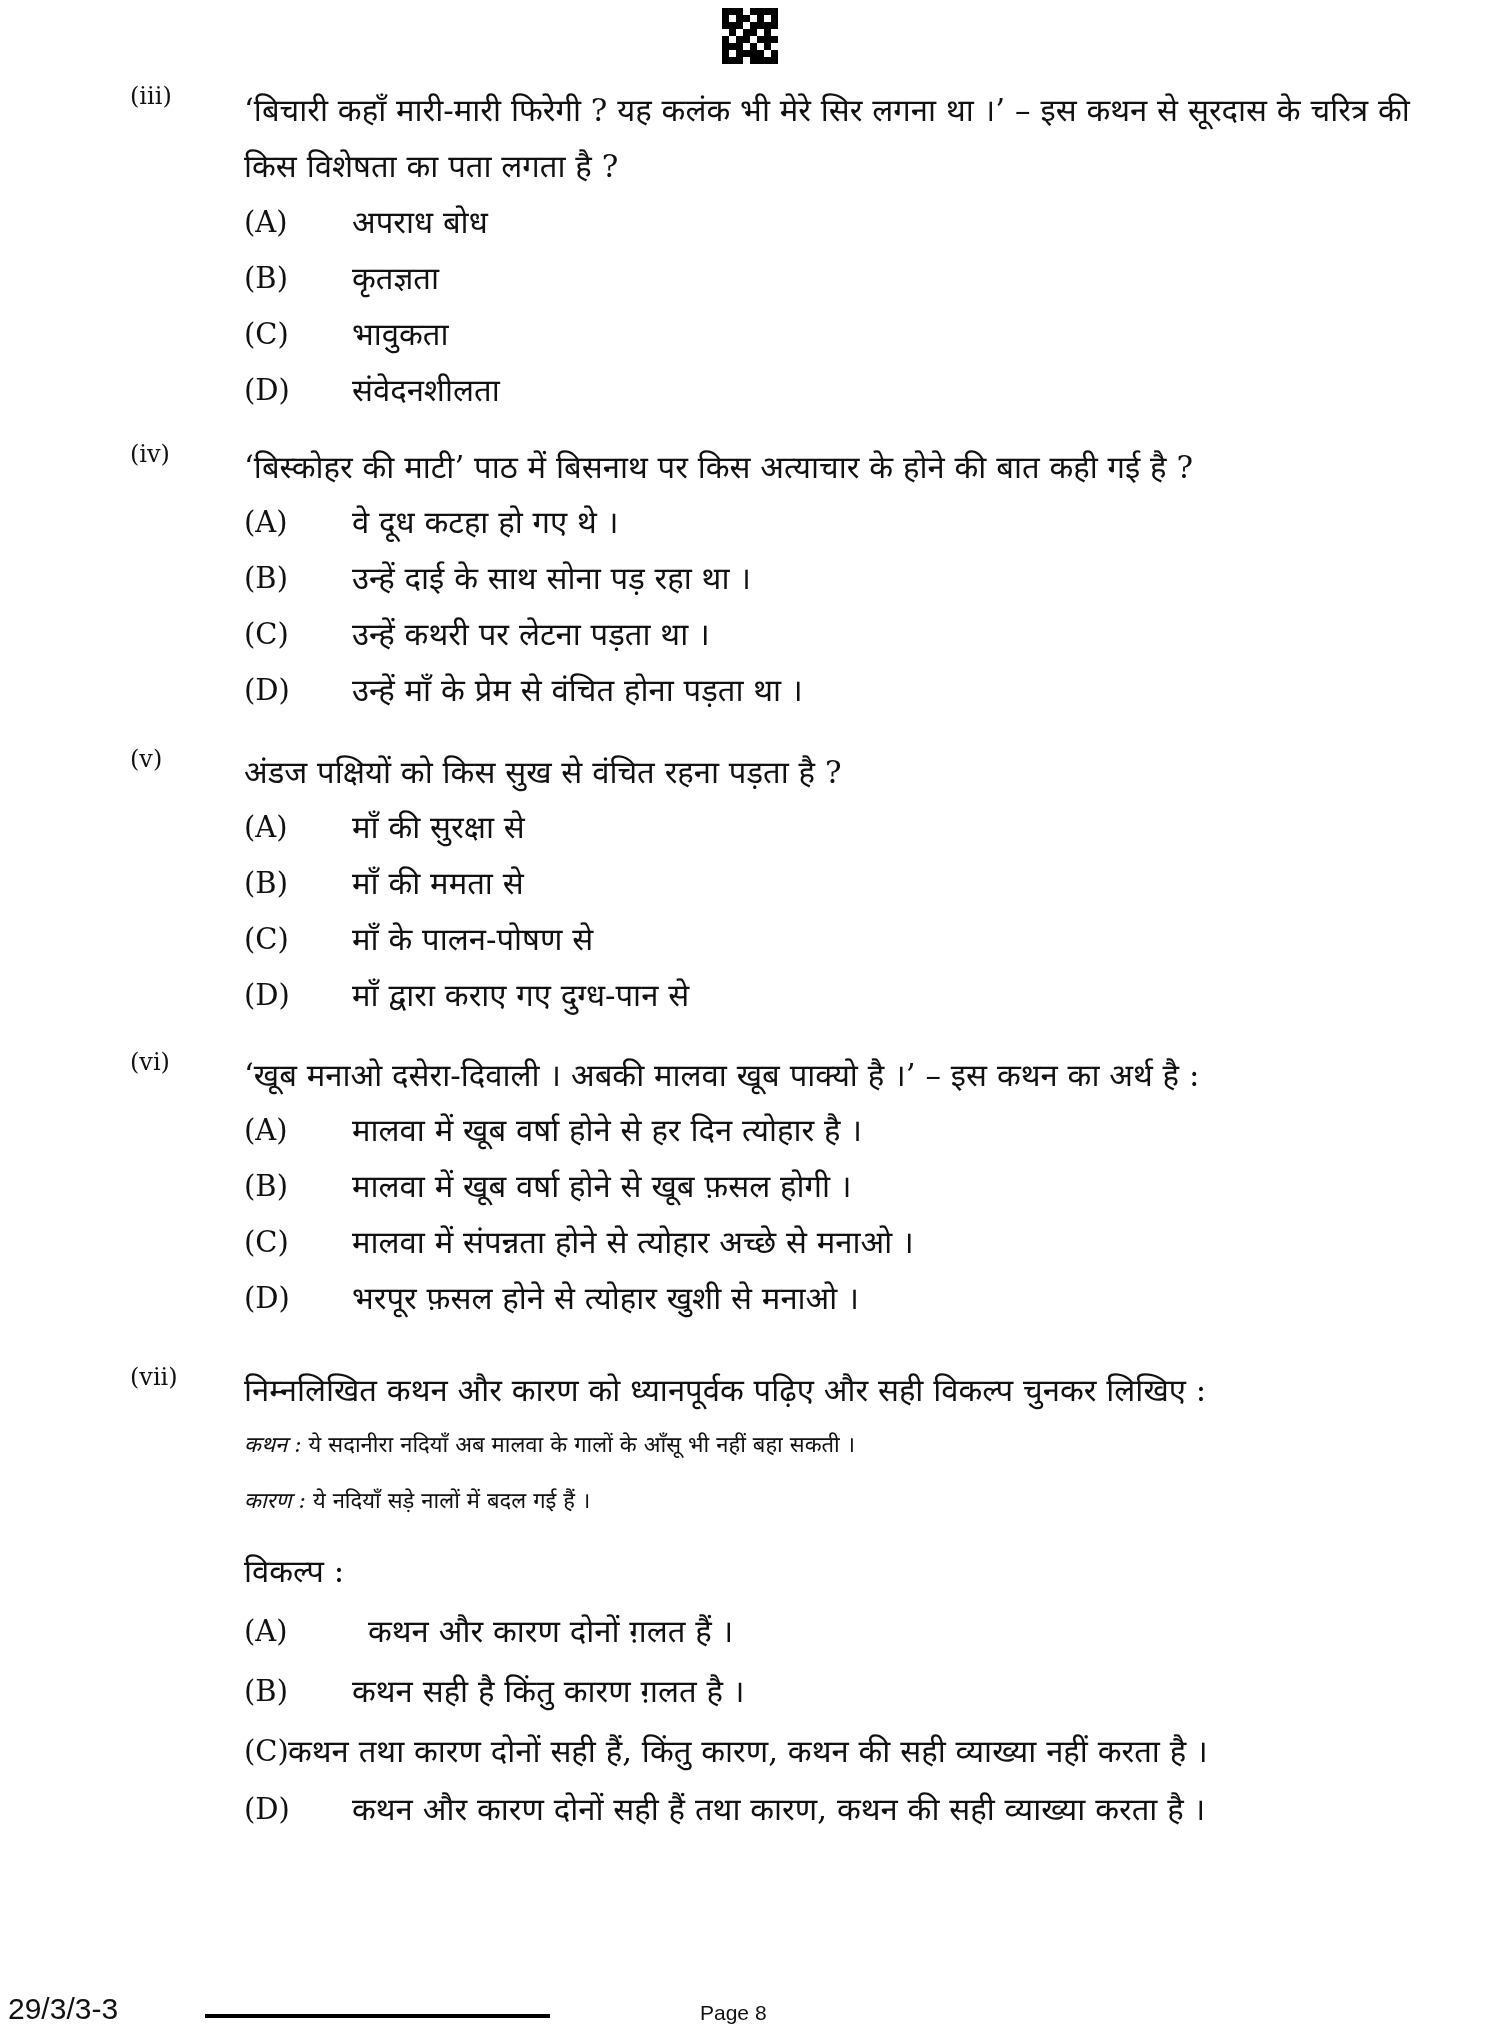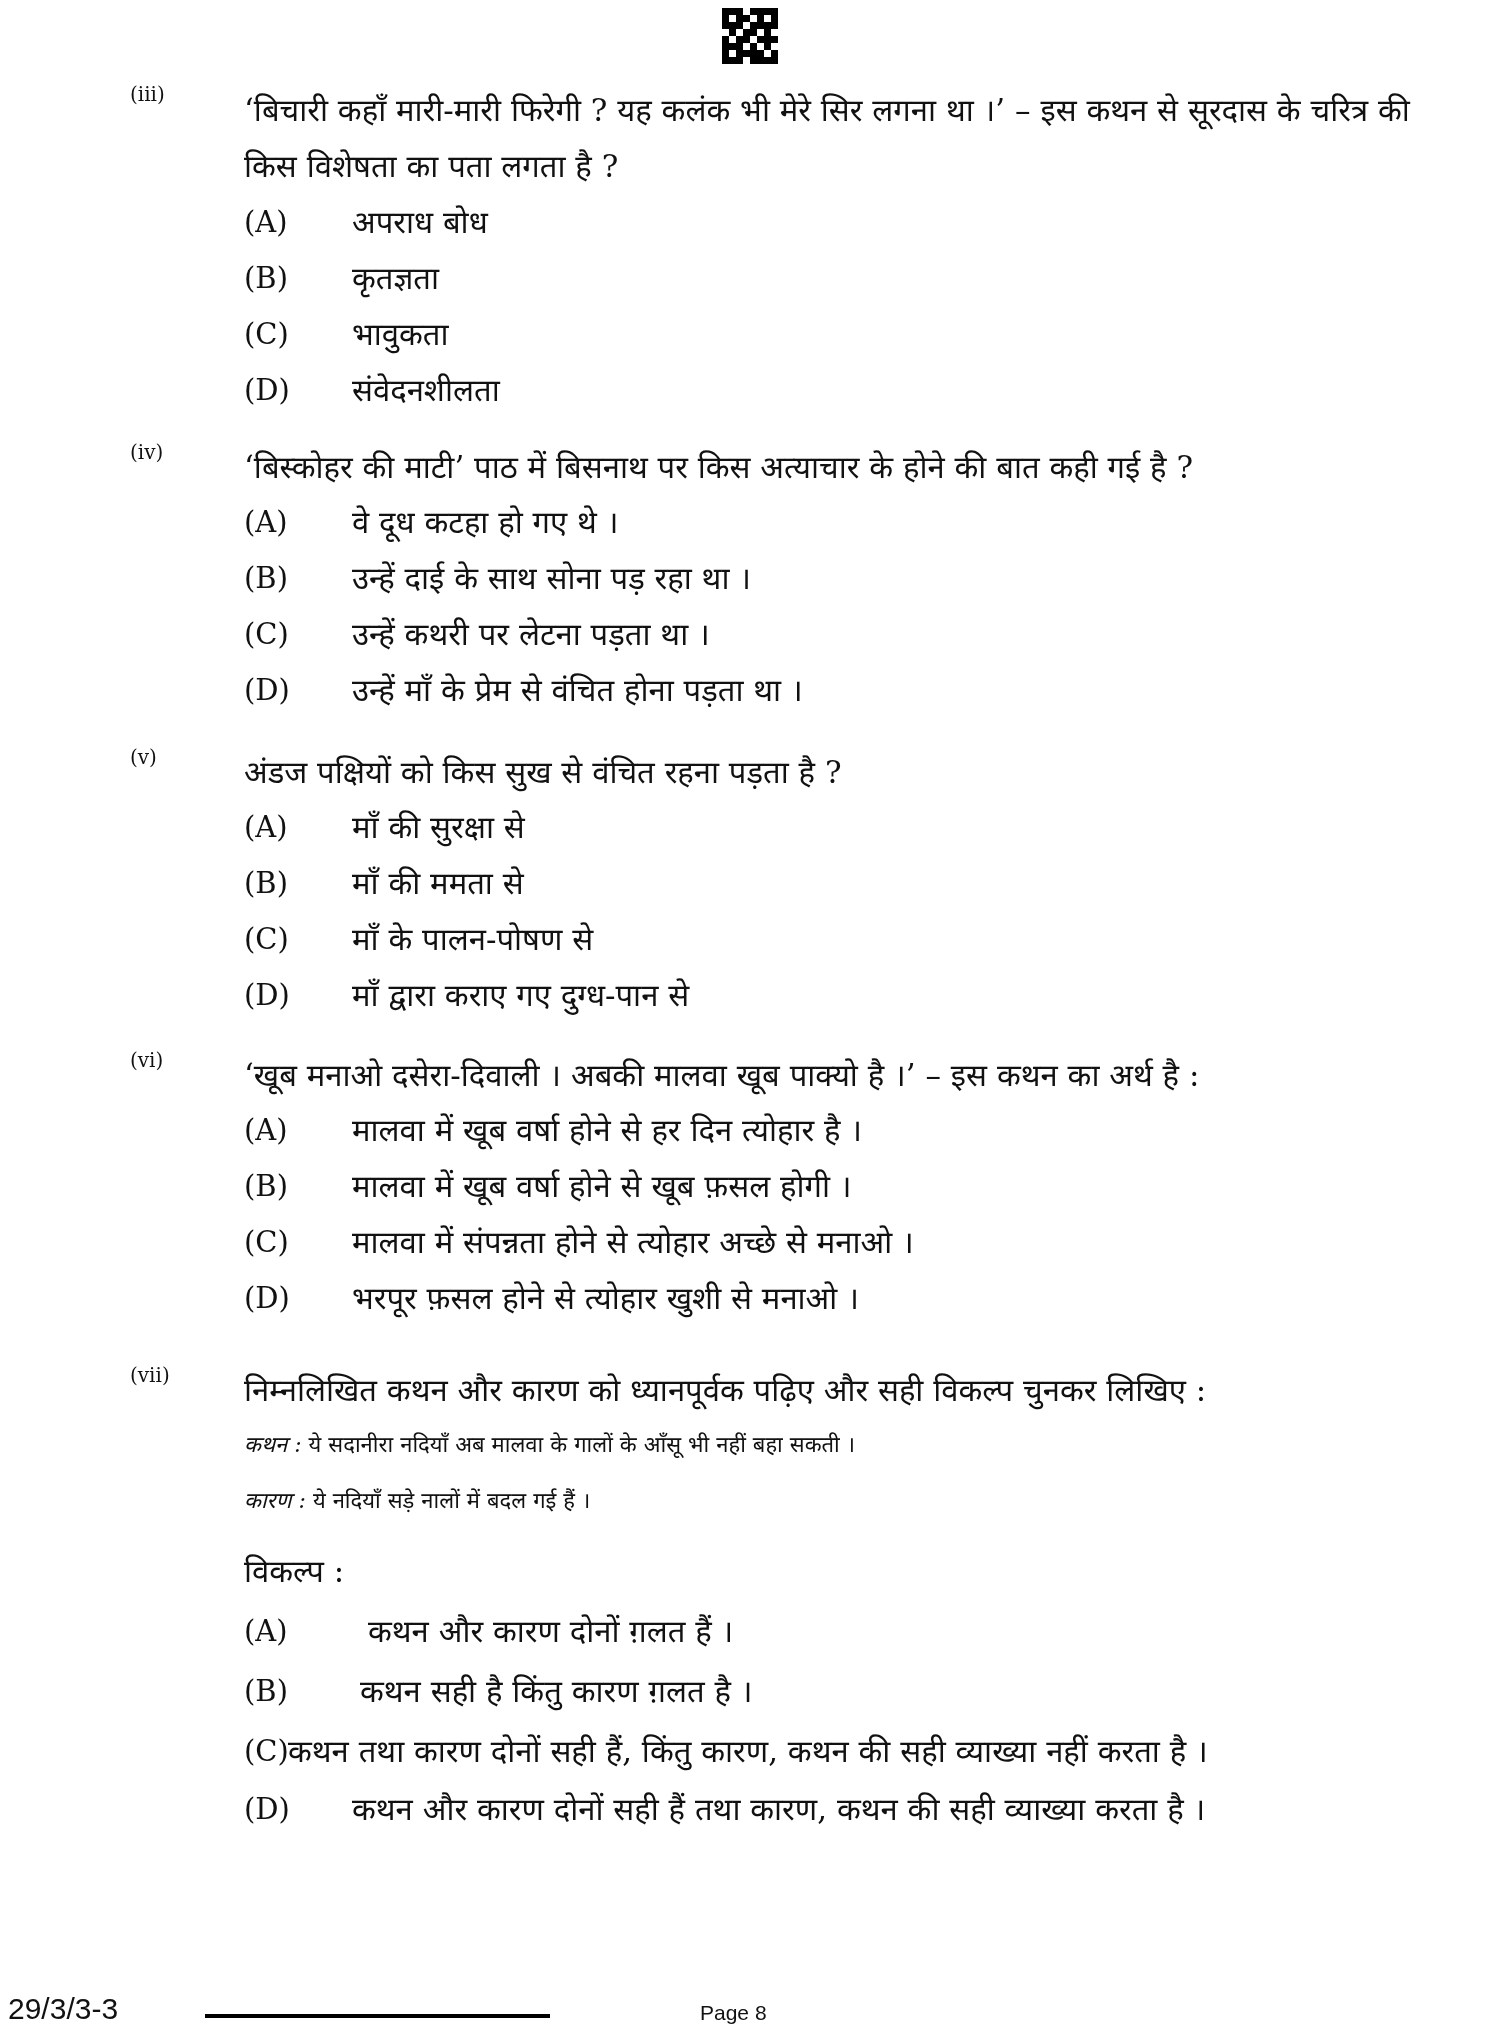--- a/index.html
+++ b/index.html
@@ -8,21 +8,21 @@
     font-family: "DejaVu Serif", "Liberation Serif", serif;
     color: #111111;
   }
   .qr {
     position: absolute; left: 722px; top: 8px; width: 56px; height: 56px;
     display: grid; grid-template-columns: repeat(8, 7px); grid-template-rows: repeat(8, 7px);
   }
   .qr span { width: 7px; height: 7px; }
   .qr .b { background: #000; }
   .q { position: absolute; left: 130px; width: 1320px; }
-  .qnum { position: absolute; left: 0; top: 0; font-size: 20px; width: 110px; }
+  .qnum { position: absolute; left: 0; top: 0; font-size: 24px; width: 110px; }
   .qtext { margin-left: 114px; font-size: 31px; line-height: 54px; }
   .opt { position: relative; margin-left: 114px; font-size: 31px; height: 56px; line-height: 56px; }
   .opt .lbl { position: absolute; left: 0; top: 0; font-family: "DejaVu Serif", "Liberation Serif", serif; font-size: 29px; }
   .opt .txt { position: absolute; left: 108px; top: 0; white-space: nowrap; }
   .opt.wrap { height: auto; }
   .opt.wrap .txt { position: relative; display: block; left: 0; margin-left: 44px; white-space: normal; line-height: 52px; }
   .stmt { margin-left: 114px; font-size: 22px; line-height: 56px; }
   .stmt .lab { font-style: italic; }
   .vikalp { margin-left: 114px; font-size: 31px; font-weight: normal; line-height: 60px; margin-top: 12px; }
   .footer { position: absolute; left: 0; top: 1992px; width: 1505px; height: 40px; font-family: "Liberation Sans", sans-serif; text-align: center; }
@@ -195,21 +195,21 @@
     <span class="lab">कारण :</span>
     <span>ये नदियाँ सड़े नालों में बदल गई हैं ।</span>
   </div>
   <div class="vikalp">विकल्प :</div>
   <div class="opt" style="height:60px;line-height:60px;">
       <span class="lbl" style="line-height:60px;">(A)</span>
       <span class="txt" style="line-height:60px;margin-left:16px;">कथन और कारण दोनों ग़लत हैं ।</span>
     </div>
   <div class="opt" style="height:60px;line-height:60px;">
       <span class="lbl" style="line-height:60px;">(B)</span>
-      <span class="txt" style="line-height:60px;margin-left:8px;">कथन सही है किंतु कारण ग़लत है ।</span>
+      <span class="txt" style="line-height:60px;">कथन सही है किंतु कारण ग़लत है ।</span>
     </div>
   <div class="opt wrap" style="margin-top:4px;">
       <span class="lbl" style="line-height:52px;">(C)</span>
       <span class="txt">कथन तथा कारण दोनों सही हैं, किंतु कारण, कथन की सही व्याख्या नहीं करता है ।</span>
     </div>
   <div class="opt" style="height:64px;line-height:64px;">
       <span class="lbl" style="line-height:64px;">(D)</span>
       <span class="txt" style="line-height:64px;text-align:center;">कथन और कारण दोनों सही हैं तथा कारण, कथन की सही व्याख्या करता है ।</span>
     </div>
 </div>

